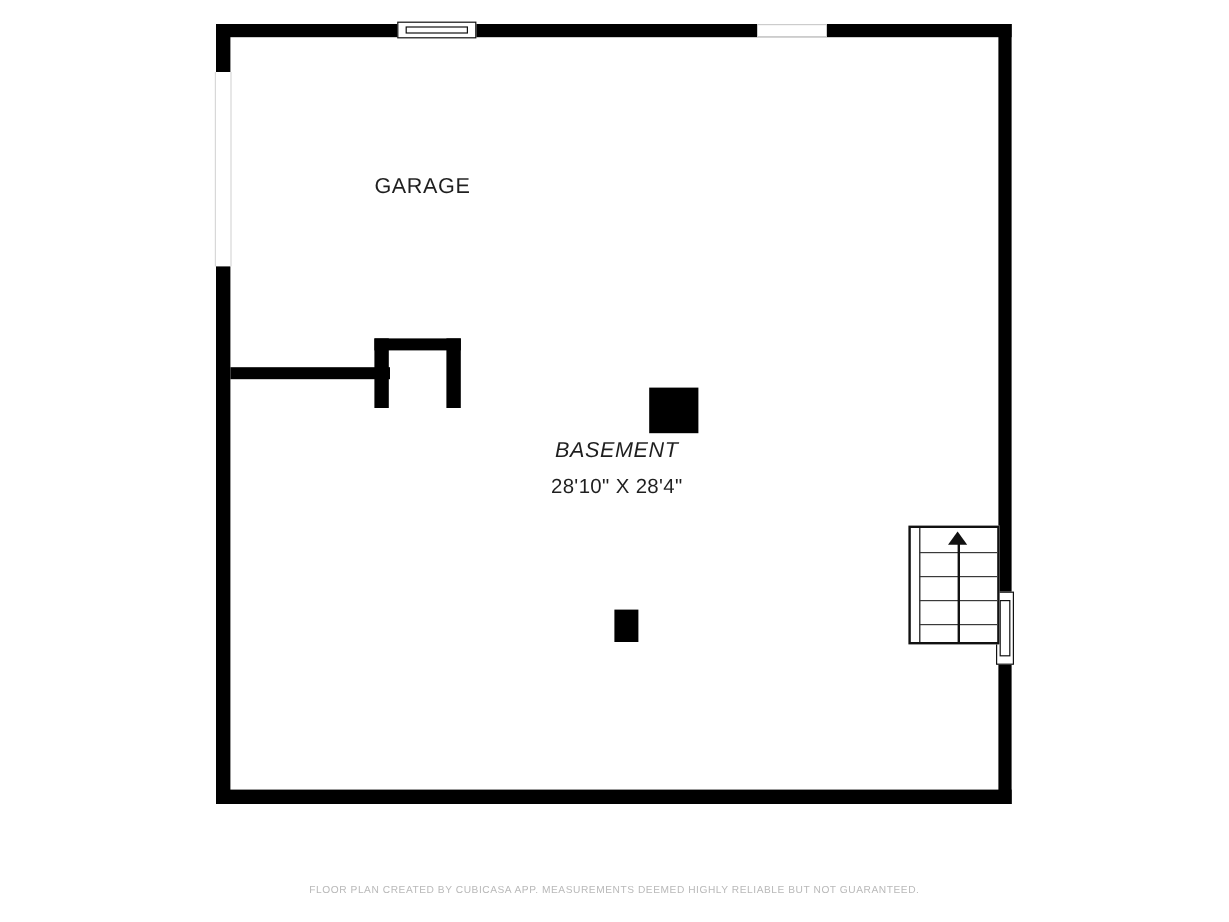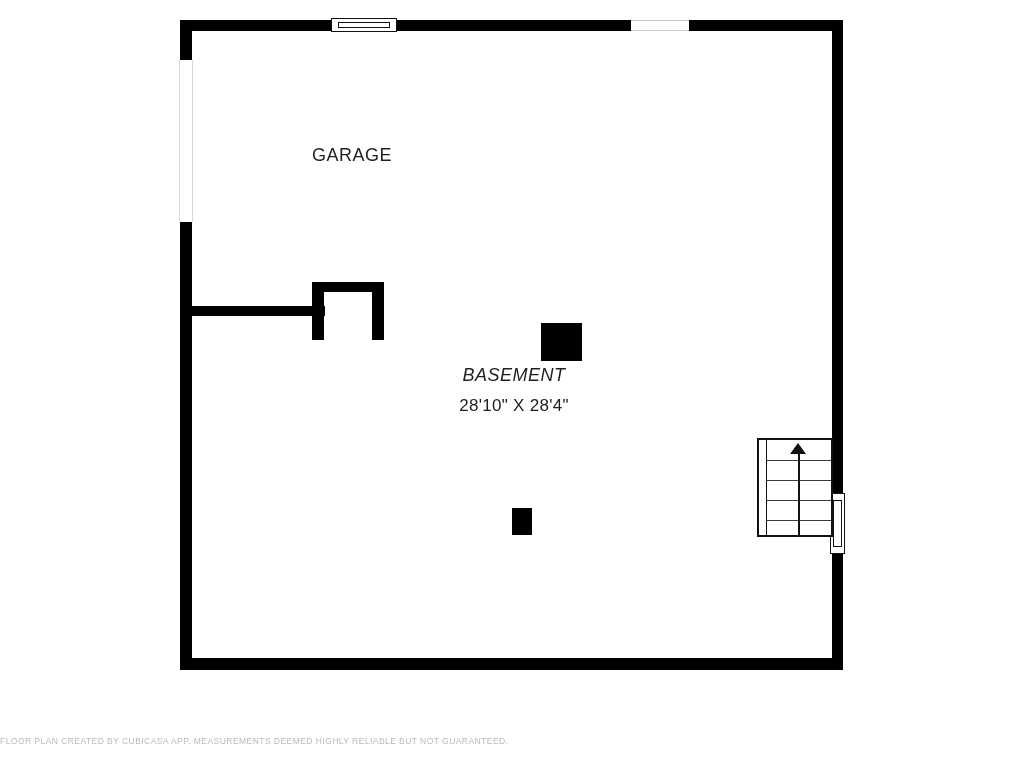--- a/index.html
+++ b/index.html
@@ -23,21 +23,21 @@
   .stairs .stringer{position:absolute;left:7px;top:0;bottom:0;width:1px;background:#111111;}
   .stairs .tread{position:absolute;left:7px;right:0;height:1px;background:#3a3a3a;}
   .stairs .centerline{position:absolute;left:39px;top:12px;bottom:0;width:1.5px;background:#111111;}
   .stairs .arrow{position:absolute;left:31px;top:3px;width:0;height:0;
                  border-left:8px solid transparent;border-right:8px solid transparent;
                  border-bottom:11px solid #111111;}
   .room-label{position:absolute;transform:translateX(-50%);color:#1f1f1f;
               font-size:18px;line-height:18px;letter-spacing:0.5px;white-space:nowrap;}
   .dim-label{position:absolute;transform:translateX(-50%);color:#1f1f1f;
              font-size:17px;line-height:17px;letter-spacing:0.3px;white-space:nowrap;}
-  .footer{position:absolute;left:0;right:0;top:736px;text-align:left;color:#b9b9b9;
+  .footer{position:absolute;left:0;right:0;top:736px;text-align:center;color:#b9b9b9;
           font-size:8.5px;line-height:11px;letter-spacing:0.45px;white-space:nowrap;}
 </style>
 </head>
 <body>
 
 <div class="plan">
 
   <div class="wall" style="left:180px;top:20px;width:663px;height:11px;"></div>
   <div class="wall" style="left:180px;top:658px;width:663px;height:12px;"></div>
   <div class="wall" style="left:180px;top:20px;width:12px;height:650px;"></div>

